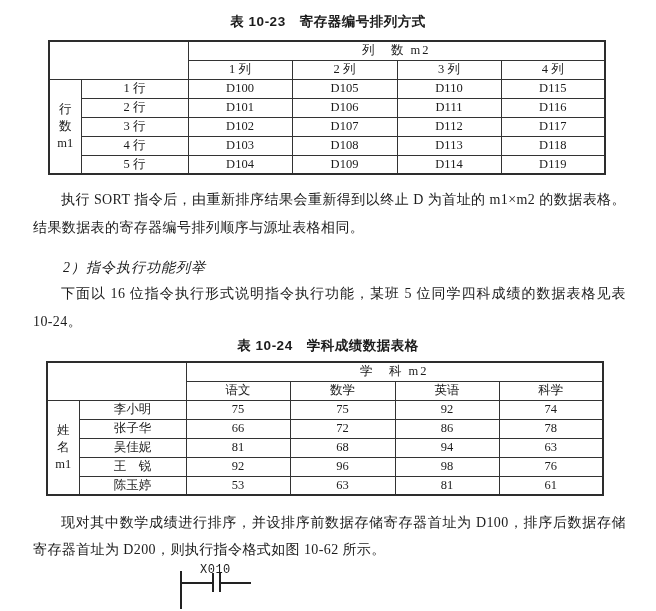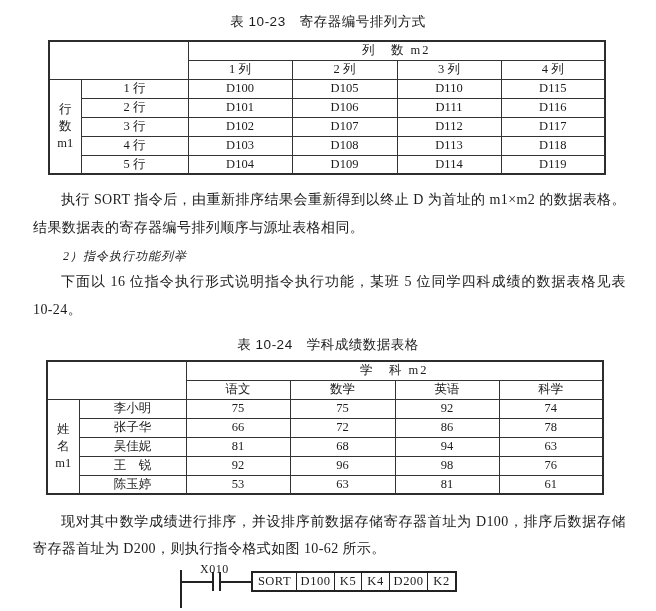--- a/index.html
+++ b/index.html
@@ -7,26 +7,26 @@
     width: 656px; height: 611px;
     background: #ffffff; overflow: hidden;
   }
   body {
     font-family: "Liberation Serif", "DejaVu Serif", serif;
     color: #1b1b1b;
   }
   .tbl-title {
     text-align: center;
     font-family: "Liberation Sans", "DejaVu Sans", sans-serif;
-    font-weight: normal;
+    font-weight: bold;
     font-size: 13.5px;
     letter-spacing: 0.5px;
   }
   .t1-title { margin-top: 13px; }
-  .t2-title { margin-top: 12px; }
+  .t2-title { margin-top: 1px; }
 
   table.data-table {
     border-collapse: collapse;
     table-layout: fixed;
     width: 556px;
     margin-left: 46px;
     border: 2px solid #2d2d2d;
   }
   table.t1 { margin-top: 9px; margin-left: 48px; }
   table.t2 { margin-top: 6px; }
@@ -51,33 +51,33 @@
     font-size: 14px;
     line-height: 28px;
     text-align: justify;
     text-indent: 2em;
     letter-spacing: 0.4px;
   }
   .para1 { margin-top: 11px; }
   .para2 { margin-top: 1px; }
   .para3 { margin-top: 13px; line-height: 27px; font-family: Liberation Serif, serif; }
   .heading2 {
-    margin: 3px 0 0 63px;
-    font-size: 12px;
+    margin: 15px 0 0 63px;
+    font-size: 14px;
     line-height: 22px;
     font-style: italic;
     letter-spacing: 1px;
   }
 
   
   .ladder { position: relative; height: 46px; margin-left: 178px; margin-top: 0; }
   .ladder .contact-label {
     position: absolute; left: 22px; top: 0;
     font-size: 12px; letter-spacing: 0.5px;
-    font-family: Liberation Serif, serif;
+    font-family: Liberation Mono, monospace;
   }
   .ladder .rail   { position: absolute; left: 2px;  top: 8px;  width: 2px; height: 38px; background: #222; }
   .ladder .wire1  { position: absolute; left: 3px;  top: 19px; width: 32px; height: 2px; background: #222; }
   .ladder .bar1   { position: absolute; left: 34px; top: 10px; width: 2px; height: 19px; background: #222; }
   .ladder .bar2   { position: absolute; left: 41px; top: 10px; width: 2px; height: 19px; background: #222; }
   .ladder .wire2  { position: absolute; left: 43px; top: 19px; width: 30px; height: 2px; background: #222; }
   .instr-box {
     position: absolute; left: 73px; top: 9px;
     height: 21px; width: 206px;
     border: 2px solid #222;
@@ -235,21 +235,13 @@
 
 <p class="para para3">现对其中数学成绩进行排序，并设排序前数据存储寄存器首址为 D100，排序后数据存储寄存器首址为 D200，则执行指令格式如图 10-62 所示。</p>
 
 <div class="ladder">
   <div class="contact-label">X010</div>
   <div class="rail"></div>
   <div class="wire1"></div>
   <div class="bar1"></div>
   <div class="bar2"></div>
   <div class="wire2"></div>
-  <div class="instr-box">
-    <span class="cell cw0">SORT</span>
-    <span class="cell cw1">D100</span>
-    <span class="cell cw2">K5</span>
-    <span class="cell cw3">K4</span>
-    <span class="cell cw4">D200</span>
-    <span class="cell cw5">K2</span>
-  </div>
 </div>
 
 </body></html>

